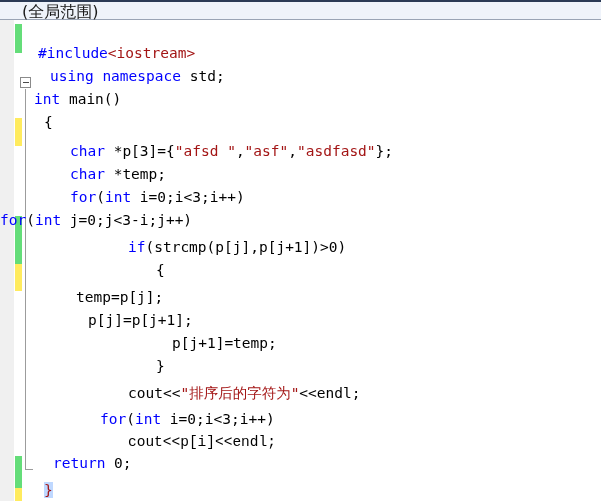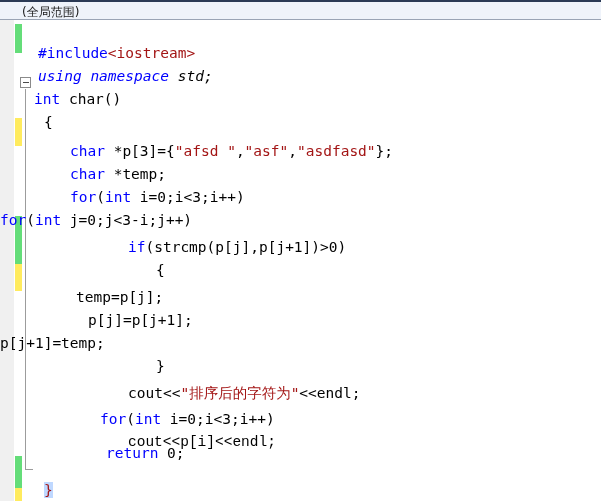--- a/index.html
+++ b/index.html
@@ -14,21 +14,21 @@
   .scopebar{
     position:absolute;left:0;top:0;width:601px;height:20px;
     background:#eff3fa;
     border-top:2px solid #2b3a55;
     border-bottom:1px solid #9aa4b5;
     box-sizing:border-box;
   }
   .scopebar .scopetext{
     position:absolute;left:22px;top:2px;
     font-family:"DejaVu Sans","Liberation Sans",sans-serif;
-    font-size:12px;color:#1a1a1a;line-height:16px;
+    font-size:16px;color:#1a1a1a;line-height:16px;
     white-space:nowrap;
   }
 
   
   .editor{
     position:absolute;left:0;top:20px;width:601px;height:481px;
     background:#ffffff;overflow:hidden;
   }
   
   .indicator-margin{
@@ -98,34 +98,34 @@
       </div>
 
     <div class="outline-col">
       <div class="fold-box" id="fold-box" style="left: 1px; top: 57px;"></div>
       <div class="fold-line" id="fold-line" style="left: 6px; top: 69px; height: 380px;"></div>
       <div class="fold-line-foot" id="fold-foot" style="left: 6px; top: 449px; width: 8px;"></div>
     </div>
 
     <div class="code" id="code-layer">
         <div class="line" style="top: 22px; padding-left: 38px;"><span class="pp">#include</span><span class="hdr">&lt;iostream&gt;</span></div>
-        <div class="line" style="top: 45px; padding-left: 38px; font-style: italic;"><span class="kw">using</span><span class="plain"> </span><span class="kw">namespace</span><span class="plain"> std;</span></div>
-        <div class="line" style="top: 68px; padding-left: 34px;"><span class="kw">int</span><span class="plain"> char()</span></div>
+        <div class="line" style="top: 45px; padding-left: 50px;"><span class="kw">using</span><span class="plain"> </span><span class="kw">namespace</span><span class="plain"> std;</span></div>
+        <div class="line" style="top: 68px; padding-left: 34px;"><span class="kw">int</span><span class="plain"> main()</span></div>
         <div class="line" style="top: 91px; padding-left: 44px;"><span class="plain">{</span></div>
         <div class="line" style="top: 120px; padding-left: 70px;"><span class="kw">char</span><span class="plain"> *p[3]={</span><span class="str">"afsd "</span><span class="plain">,</span><span class="str">"asf"</span><span class="plain">,</span><span class="str">"asdfasd"</span><span class="plain">};</span></div>
         <div class="line" style="top: 143px; padding-left: 70px;"><span class="kw">char</span><span class="plain"> *temp;</span></div>
         <div class="line" style="top: 166px; padding-left: 70px;"><span class="kw">for</span><span class="plain">(</span><span class="kw">int</span><span class="plain"> i=0;i&lt;3;i++)</span></div>
         <div class="line" style="top: 189px; "><span class="kw">for</span><span class="plain">(</span><span class="kw">int</span><span class="plain"> j=0;j&lt;3-i;j++)</span></div>
         <div class="line" style="top: 216px; padding-left: 128px;"><span class="kw">if</span><span class="plain">(strcmp(p[j],p[j+1])&gt;0)</span></div>
         <div class="line" style="top: 239px; padding-left: 156px;"><span class="plain">{</span></div>
         <div class="line" style="top: 266px; padding-left: 76px;"><span class="plain">temp=p[j];</span></div>
         <div class="line" style="top: 289px; padding-left: 88px;"><span class="plain">p[j]=p[j+1];</span></div>
-        <div class="line" style="top: 312px; "><span class="plain">p[j+1]=temp;</span></div>
+        <div class="line" style="top: 312px; padding-left: 172px;"><span class="plain">p[j+1]=temp;</span></div>
         <div class="line" style="top: 335px; padding-left: 156px;"><span class="plain">}</span></div>
         <div class="line" style="top: 362px; padding-left: 128px;"><span class="plain">cout&lt;&lt;</span><span class="str">"</span><span class="cjk">排序后的字符为</span><span class="str">"</span><span class="plain">&lt;&lt;endl;</span></div>
         <div class="line" style="top: 388px; padding-left: 100px;"><span class="kw">for</span><span class="plain">(</span><span class="kw">int</span><span class="plain"> i=0;i&lt;3;i++)</span></div>
         <div class="line" style="top: 411px; padding-left: 128px; font-family: Liberation Mono, monospace;"><span class="plain">cout&lt;&lt;p[i]&lt;&lt;endl;</span></div>
-        <div class="line" style="top: 422px; padding-left: 106px;"><span class="kw">return</span><span class="plain"> 0;</span></div>
+        <div class="line" style="top: 432px; padding-left: 53px;"><span class="kw">return</span><span class="plain"> 0;</span></div>
         <div class="line" style="top: 459px; padding-left: 44px;"><span class="brace-match">}</span></div>
       </div>
 
   </div>
 </div>
 
 </body></html>

